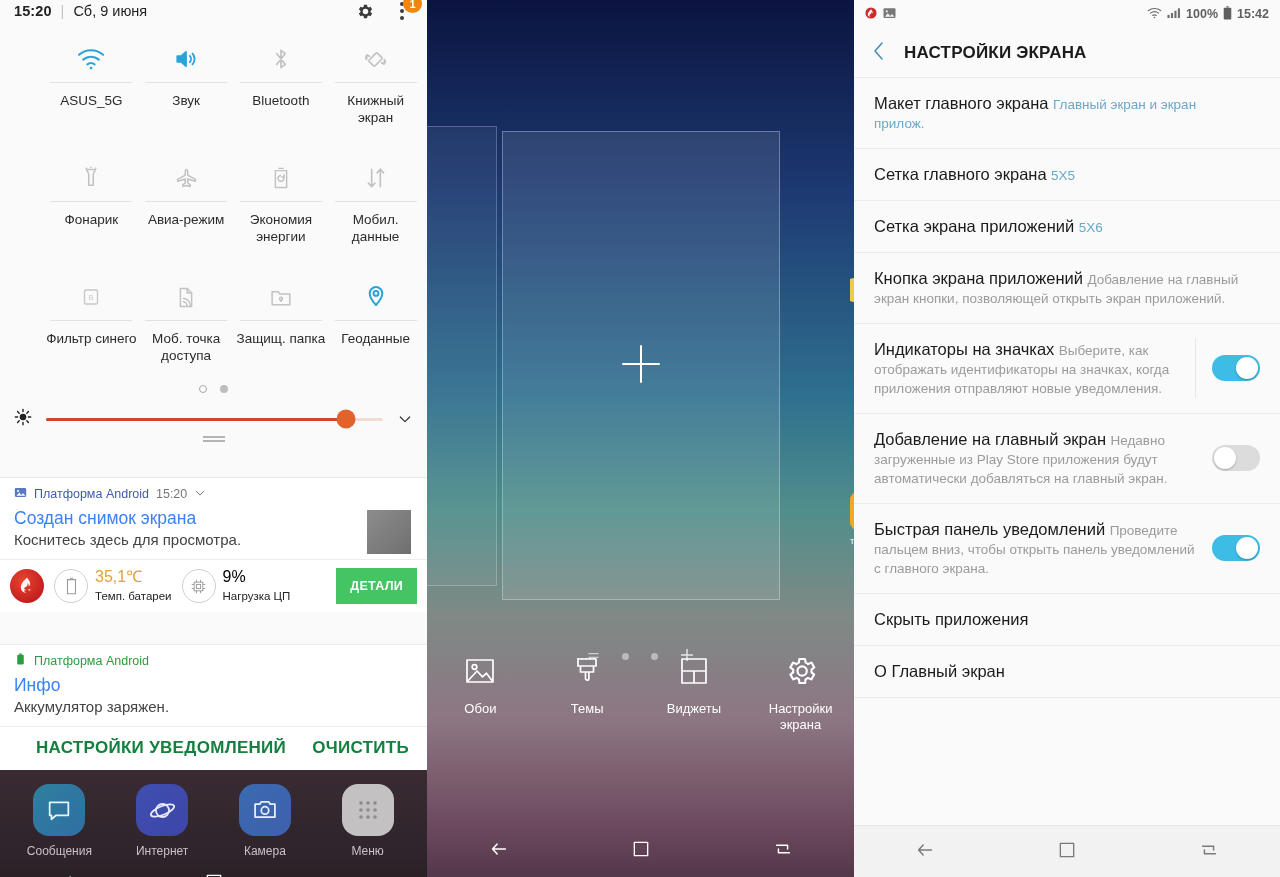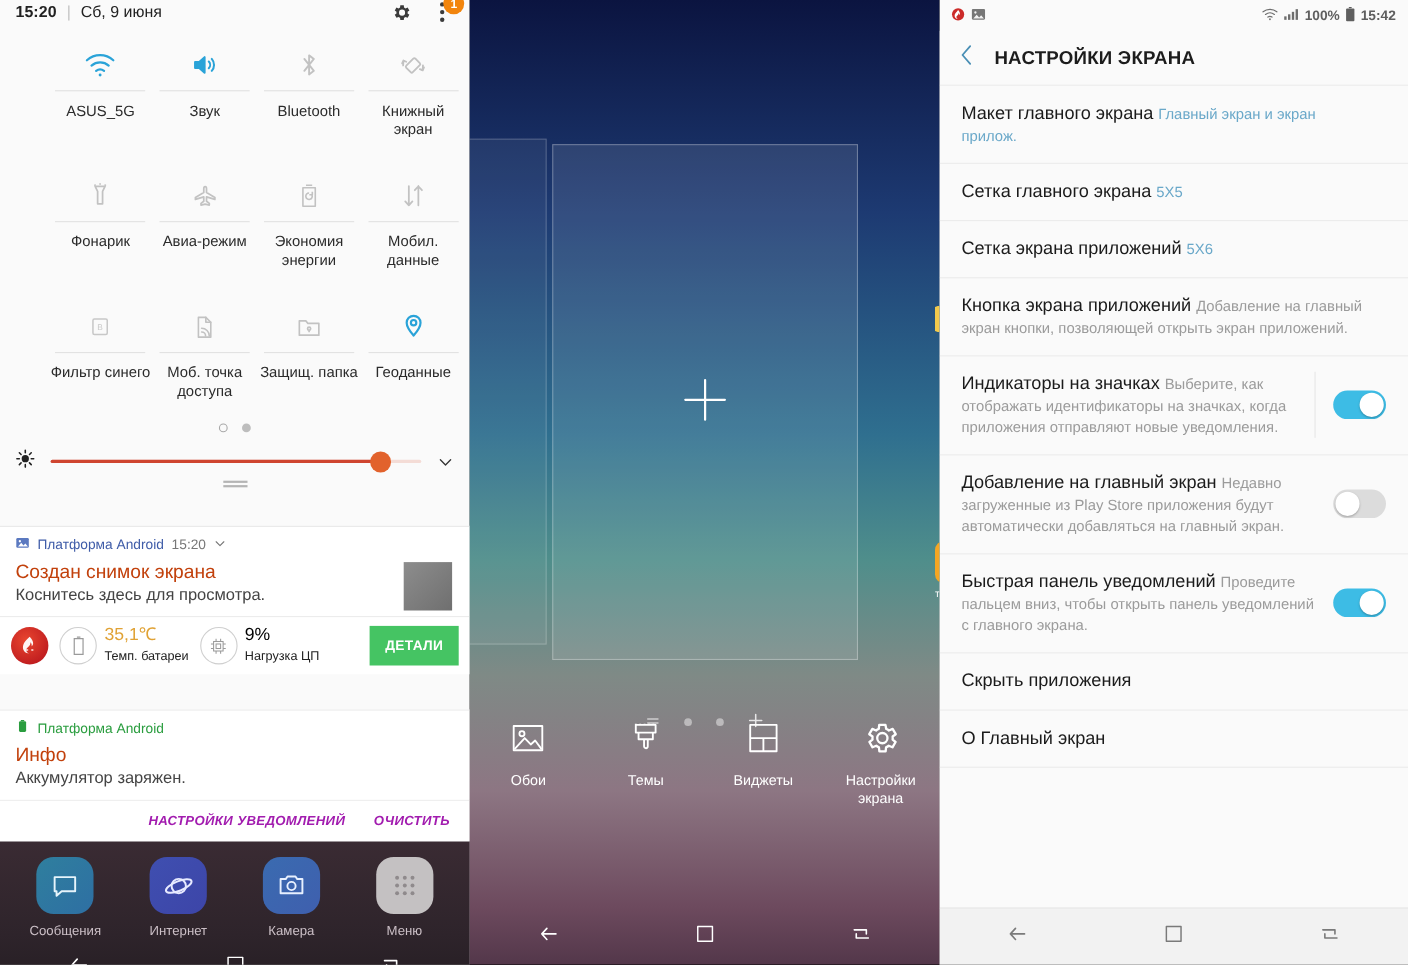--- a/index.html
+++ b/index.html
@@ -43,40 +43,40 @@
                   border-radius: 50%; background: #e2622c; }
   .chev { width: 16px; height: 16px; }
   .grip { display: flex; justify-content: center; padding-bottom: 7px; }
   .grip span { display: block; width: 22px; height: 2px; background: #b4b4b4; box-shadow: 0 4px 0 #b4b4b4; }
 
   .notif { background: #fff; border-top: 1px solid #e8e8e8; padding: 8px 14px 11px; position: relative; margin-top: 32px; }
   .n-head { display: flex; align-items: center; gap: 7px; font-size: 12.5px; color: #666; margin-bottom: 6px; }
   .n-app { color: #3f5ca8; }
   .n-app.green { color: #2a9d3f; }
   .n-time { color: #777; }
-  .n-title { font-size: 17.5px; color: #c2410c; margin-bottom: 2px; }
+  .n-title { font-size: 17.5px; color: #3b82f6; margin-bottom: 2px; }
   .n-body { font-size: 15px; color: #444; }
   .n-thumb { position: absolute; right: 16px; top: 32px; width: 44px; height: 44px;
              background: linear-gradient(135deg,#8d8d8d,#6f6f6f); }
 
   .antutu { display: flex; align-items: center; gap: 10px; background: #fff; border-top: 1px solid #ececec; padding: 8px 10px; }
   .antutu-logo { width: 34px; height: 34px; border-radius: 50%; background: radial-gradient(circle at 40% 35%, #e8452f, #b3101a);
                  display: flex; align-items: center; justify-content: center; flex: 0 0 auto; }
   .stat { display: flex; align-items: center; gap: 7px; }
   .ring { width: 34px; height: 34px; border-radius: 50%; border: 1.4px solid #cfcfcf; display: flex;
           align-items: center; justify-content: center; flex: 0 0 auto; }
   .stat-val { font-size: 16px; font-weight: 400; line-height: 13px; }
   .stat-val.amber { color: #e0a235; }
   .stat-lbl { font-size: 11.5px; color: #222; line-height: 13px; }
   .details-btn { margin-left: auto; background: #45c463; color: #fff; font-size: 12.5px; font-weight: 700;
                  padding: 11px 14px; letter-spacing: .3px; }
 
   .n-actions { background: #fff; border-top: 1px solid #ececec; display: flex; justify-content: flex-end;
                gap: 26px; padding: 11px 18px 12px; }
-  .n-actions span { font-size: 12px; font-weight: 700; color: #a21caf; letter-spacing: .3px; font-style: italic; }
+  .n-actions span { font-size: 17px; font-weight: 700; color: #15803d; letter-spacing: .3px; }
 
   .p1-dock { flex: 1; background: linear-gradient(180deg,#3a2b33 0%, #2e242b 60%, #241d22 100%); display: flex;
              flex-direction: column; }
   .dock-row { display: flex; justify-content: space-around; padding: 14px 8px 0; }
   .dock-item { display: flex; flex-direction: column; align-items: center; width: 70px; }
   .dock-ic { width: 52px; height: 52px; border-radius: 16px; display: flex; align-items: center; justify-content: center; }
   .dock-lbl { margin-top: 8px; font-size: 12px; color: #cbbfc6; }
 
   .navbar { margin-top: auto; height: 52px; display: flex; align-items: center; justify-content: space-around; }
   .navbar.dark svg { stroke: #ffffff; }

